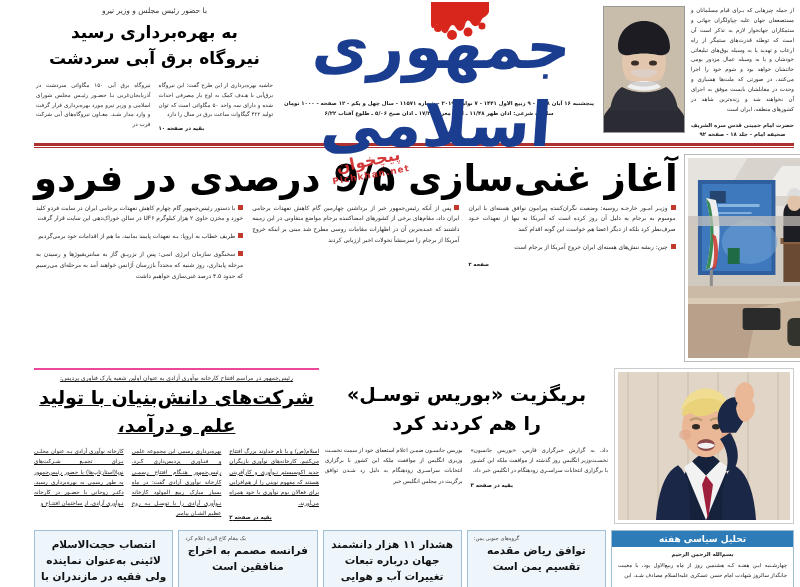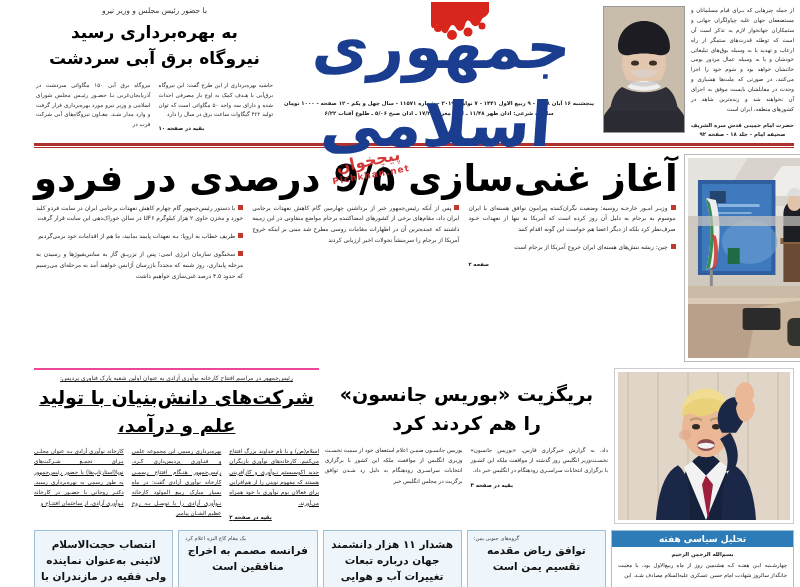--- a/index.html
+++ b/index.html
@@ -265,21 +265,21 @@
         <div class="sci-col">کارخانه نوآوری آزادی بـه عنوان محلـی بـرای تجمـع شـرکت‌های نوپا(استارتاپ‌ها) با حضور رئیس‌جمهور به طور رسمی به بهره‌برداری رسید. دکتـر روحانی با حضـور در کارخانه نـوآوری آزادی، از ساختمان افتتـاح و</div>
         <div class="sci-col">بهره‌برداری رسمی این مجموعه علمی و فنـاوری پردیس‌داری کـرد. رئیس‌جمهور هنـگام افتتاح رسمـی کارخانه نوآوری آزادی گفت: در ماه بسیار مبارک ربیع المولود کارخانه نـوآوری آزادی را با توسـل بـه روح عظیم الشـان پیامبر</div>
         <div class="sci-col">
           <span>اسلام(ص) و با نام خداوند بزرگ افتتاح می‌کنیم. کارخانه‌های نوآوری بازیگران جدید اکوسیستم نـوآوری و کارآفرینی هستند که مفهوم نوینی را از هم‌افزایی برای فعالان بوم نوآوری با خود همراه می‌آورند.</span>
           <div class="mh-more">بقیه در صفحه ۲</div>
         </div>
       </div>
     </div>
 
     <div class="brexit">
-      <div class="brexit-h">بریگزیت «بوریس جانسون»</div>
+      <div class="brexit-h">بریگزیت «بوریس توسـل»</div>
       <div class="brexit-h" style="margin-top:0">را هم کردند کرد</div>
       <div class="brexit-cols">
         <div class="brexit-col">بوریس جانسـون ضمـن اعلام استعفای خود از سمت نخسـت وزیری انگلیس از موافقت ملکه این کشور با برگزاری انتخابات سراسـری زودهنگام به دلیل رد شـدن توافق برگزیت در مجلس انگلیس خبر</div>
         <div class="brexit-col">
           <span>داد. به گزارش خبرگزاری فارس، «بوریس جانسون» نخسـت‌وزیر انگلیس روز گذشته از موافقت ملکه این کشـور با برگزاری انتخابات سراسـری زودهنگام در انگلیس خبر داد.</span>
           <div class="mh-more">بقیه در صفحه ۳</div>
         </div>
       </div>
     </div>
 

